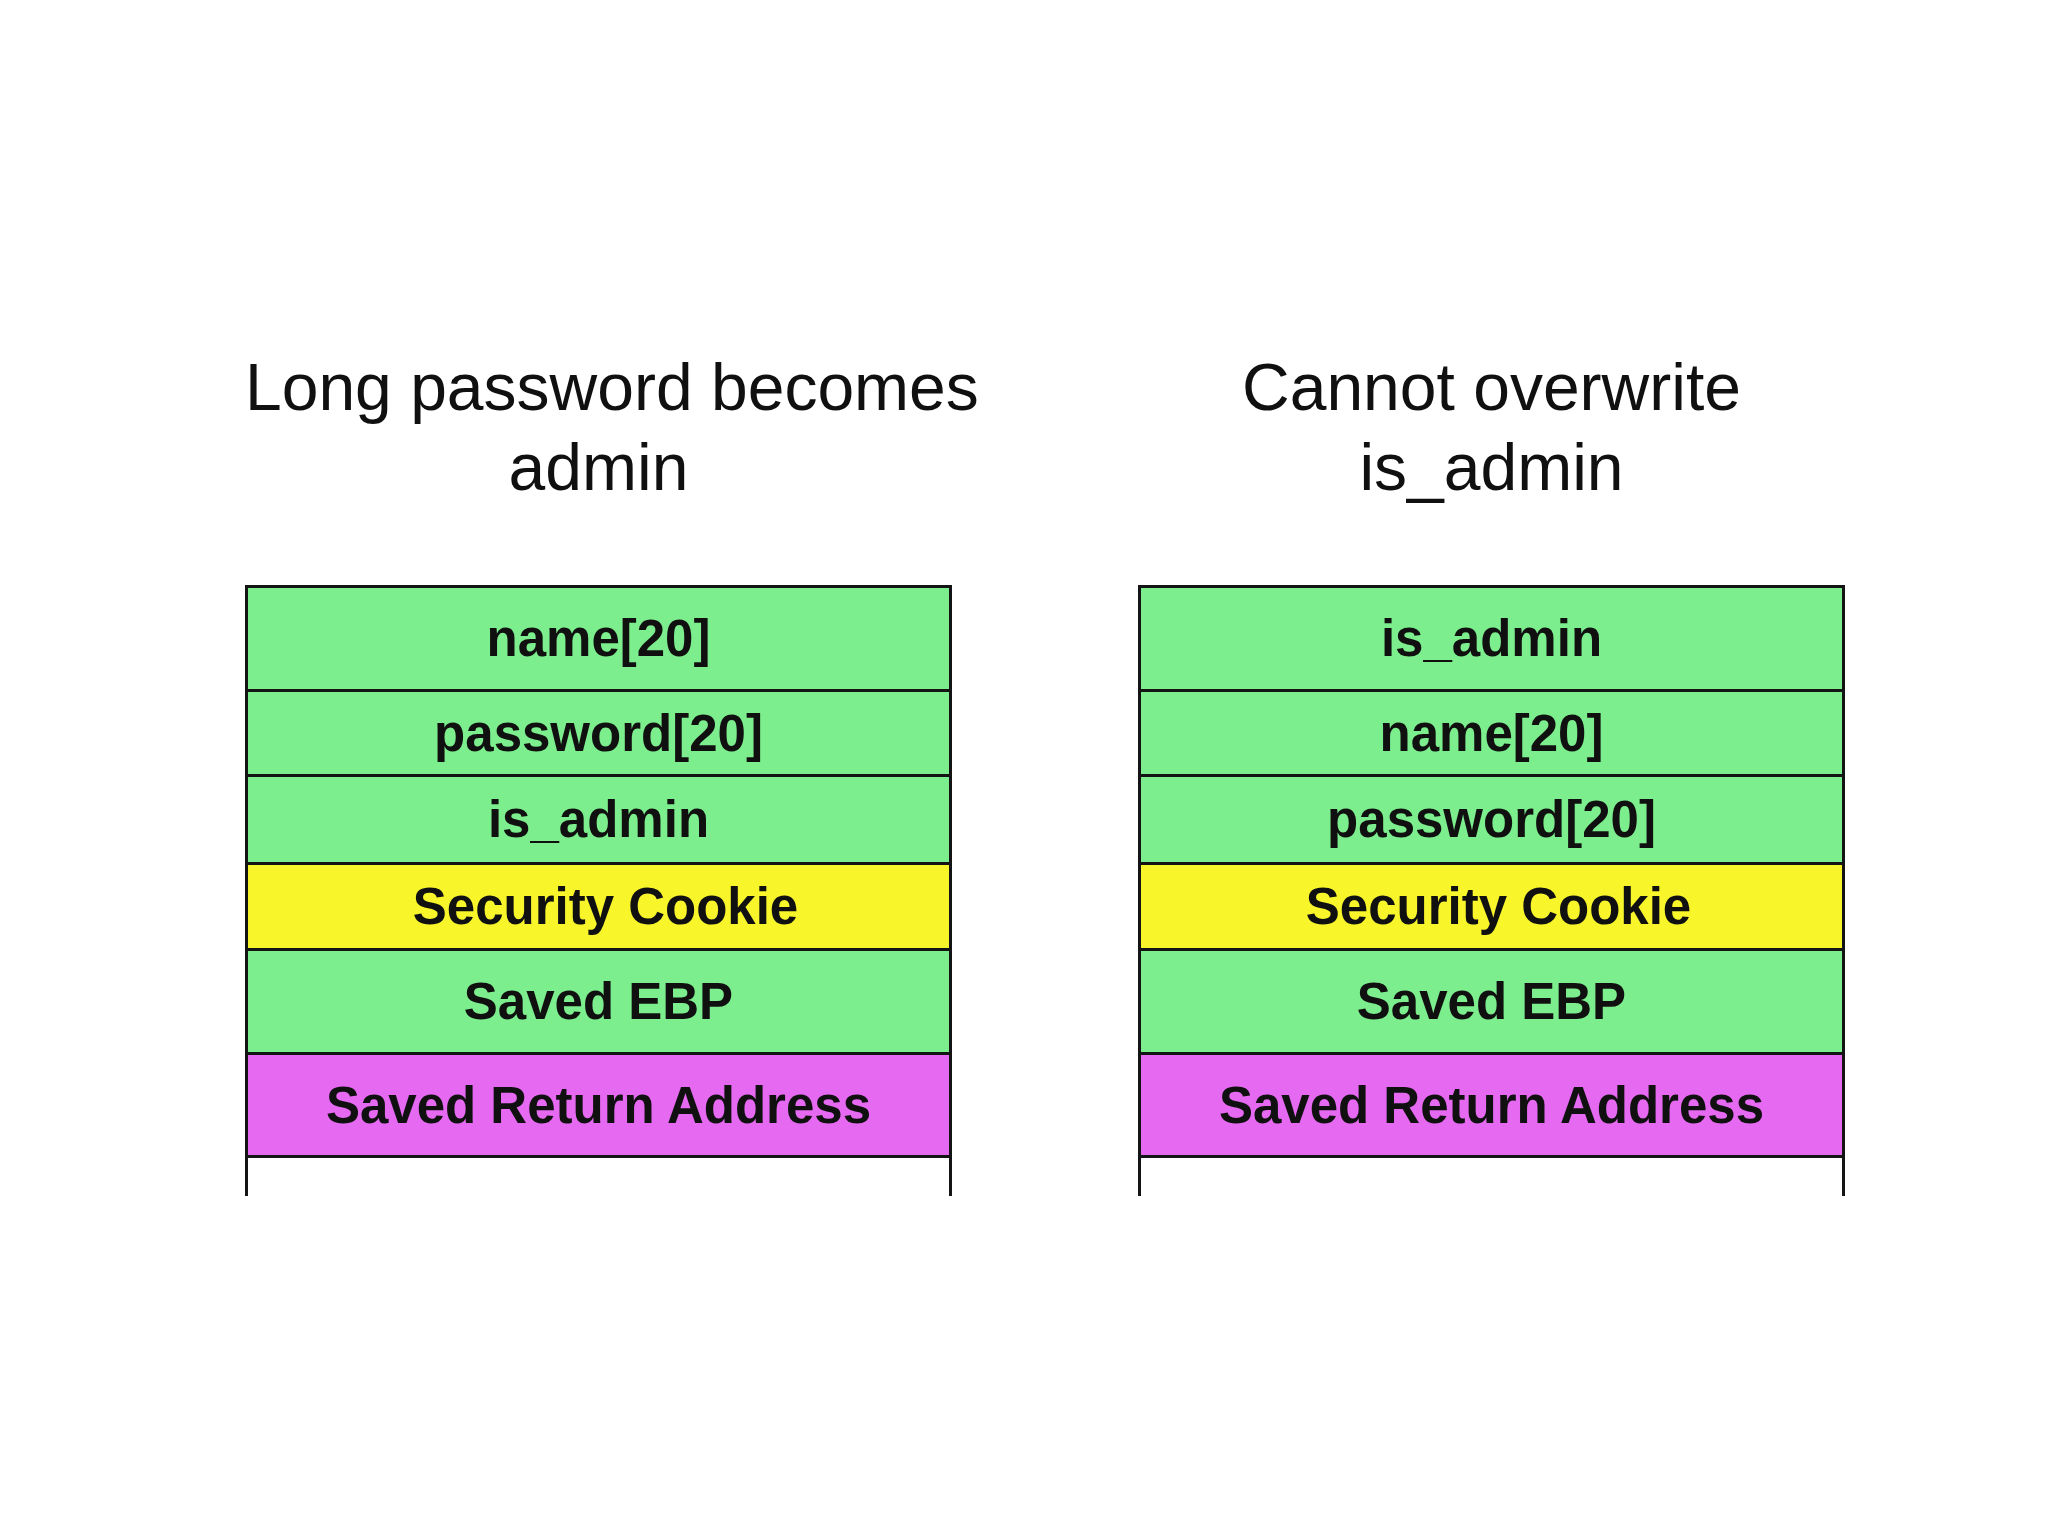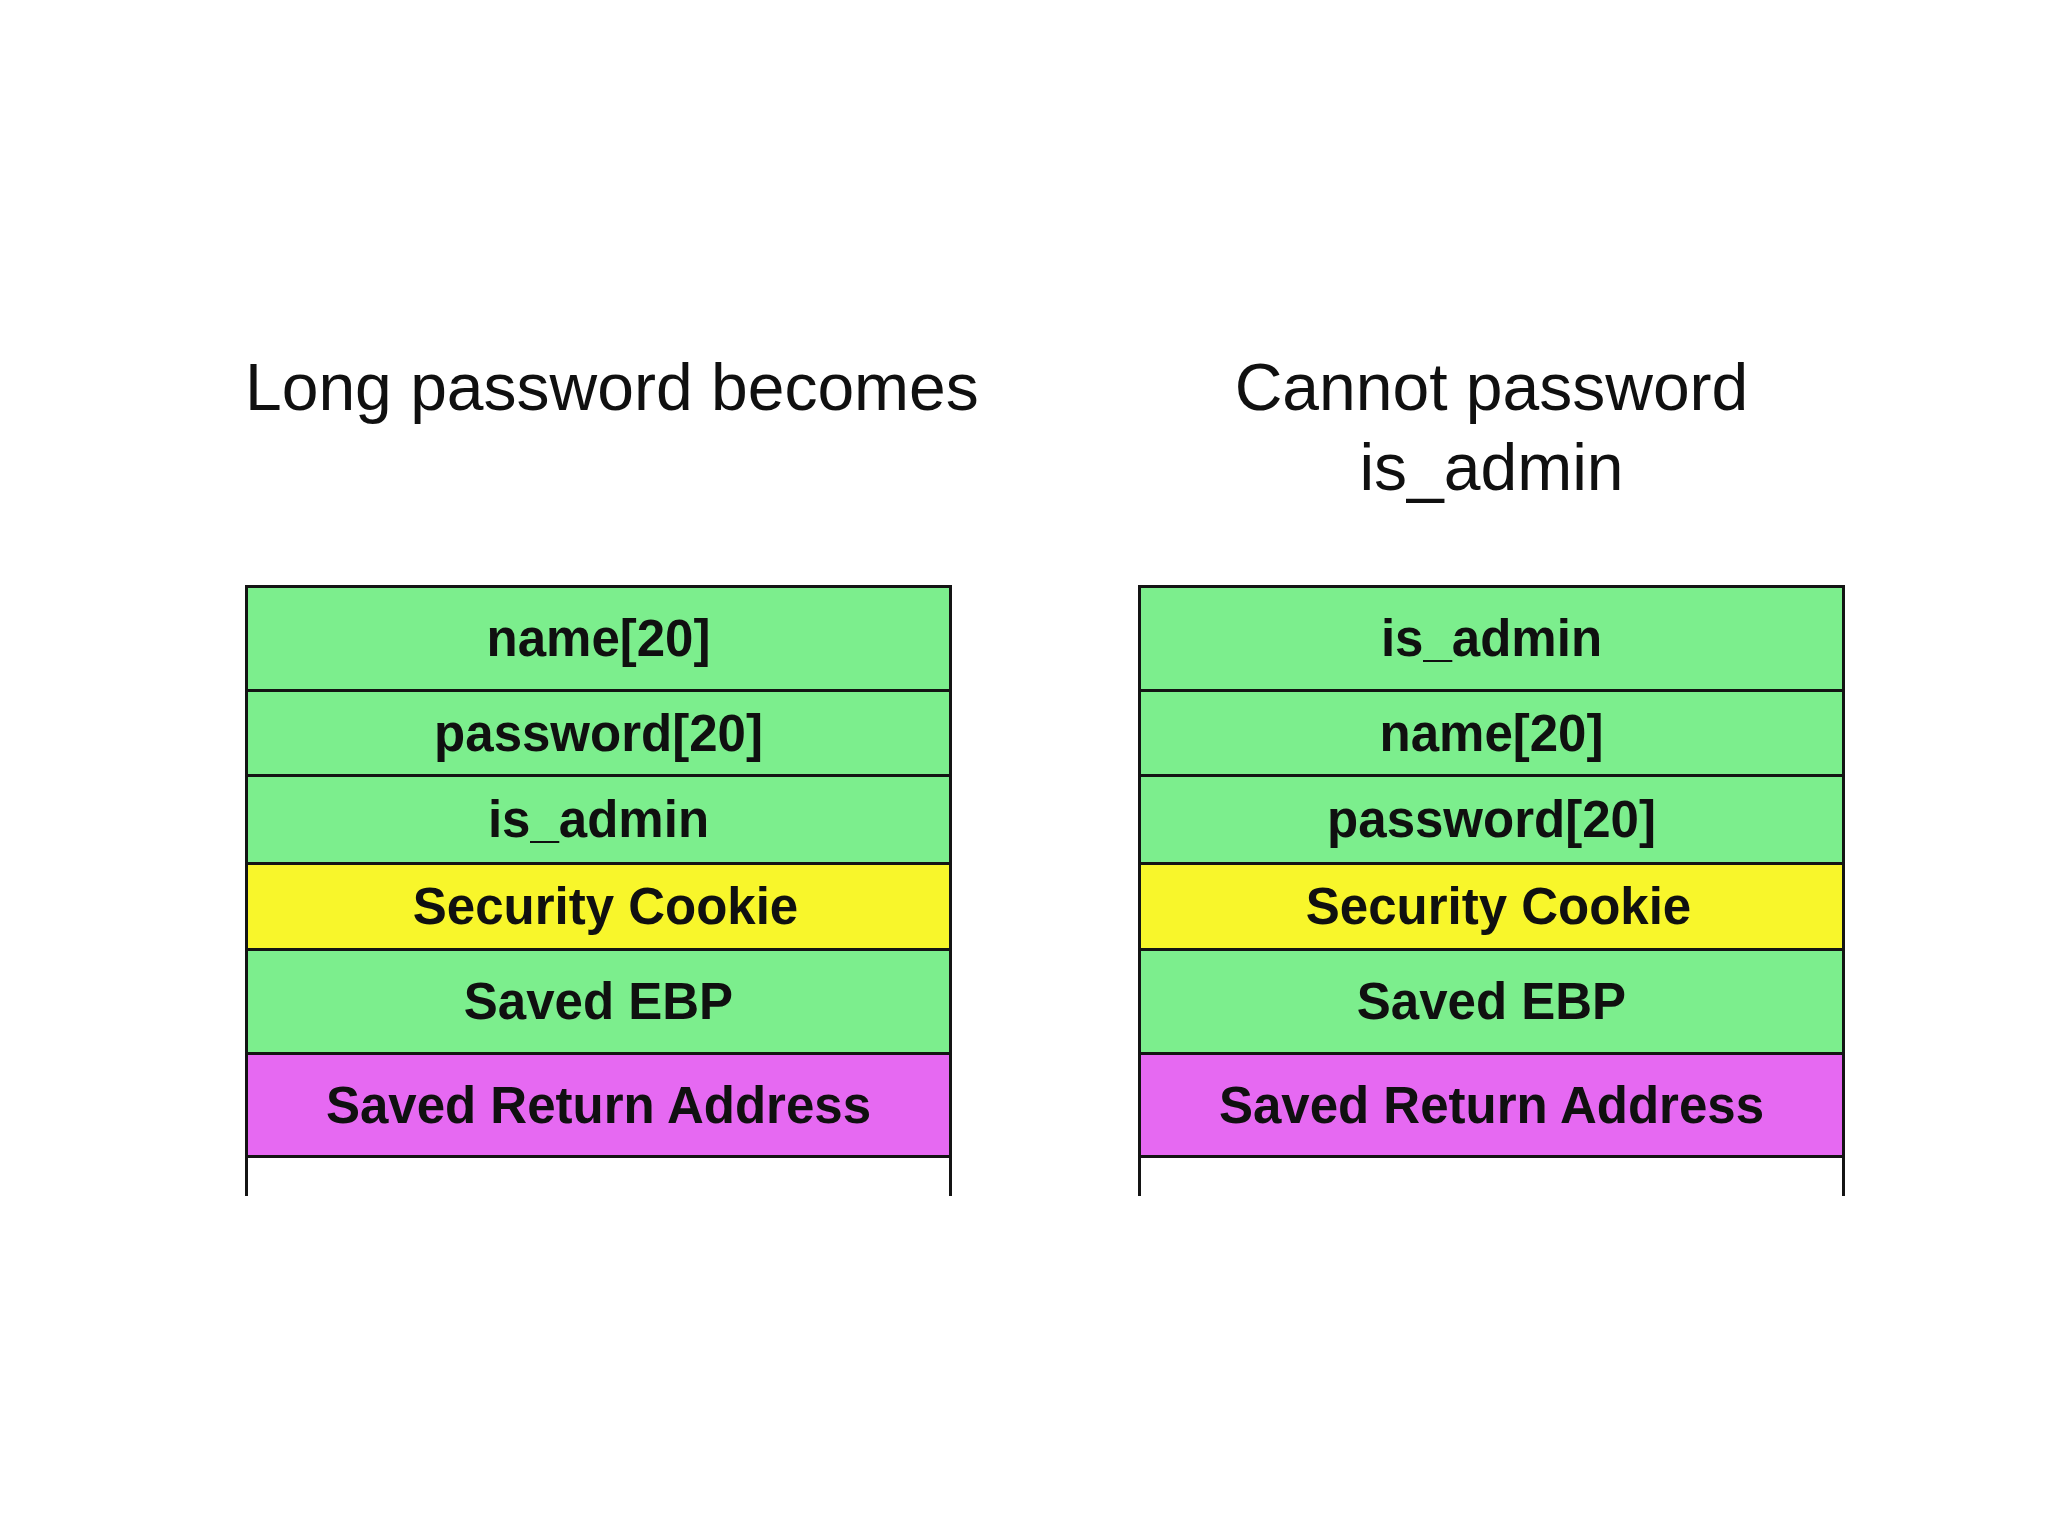--- a/index.html
+++ b/index.html
@@ -63,24 +63,25 @@
   .r6 { height: 100px; }
   .r7 { height: 61px; }
 </style>
 </head>
 <body>
 
 <div class="canvas">
 
   <div class="stack-title left-title">
     <div class="title-line">Long password becomes</div>
+    <div class="title-line">admin</div>
   </div>
 
   <div class="stack-title right-title">
-    <div class="title-line">Cannot password</div>
+    <div class="title-line">Cannot overwrite</div>
     <div class="title-line">is_admin</div>
   </div>
 
   <div class="stack left-stack">
     <div class="row green r1">name[20]</div>
     <div class="row green r2">password[20]</div>
     <div class="row green r3">is_admin</div>
     <div class="row yellow r4">Security Cookie</div>
     <div class="row green r5">Saved EBP</div>
     <div class="row magenta bold r6">Saved Return Address</div>

